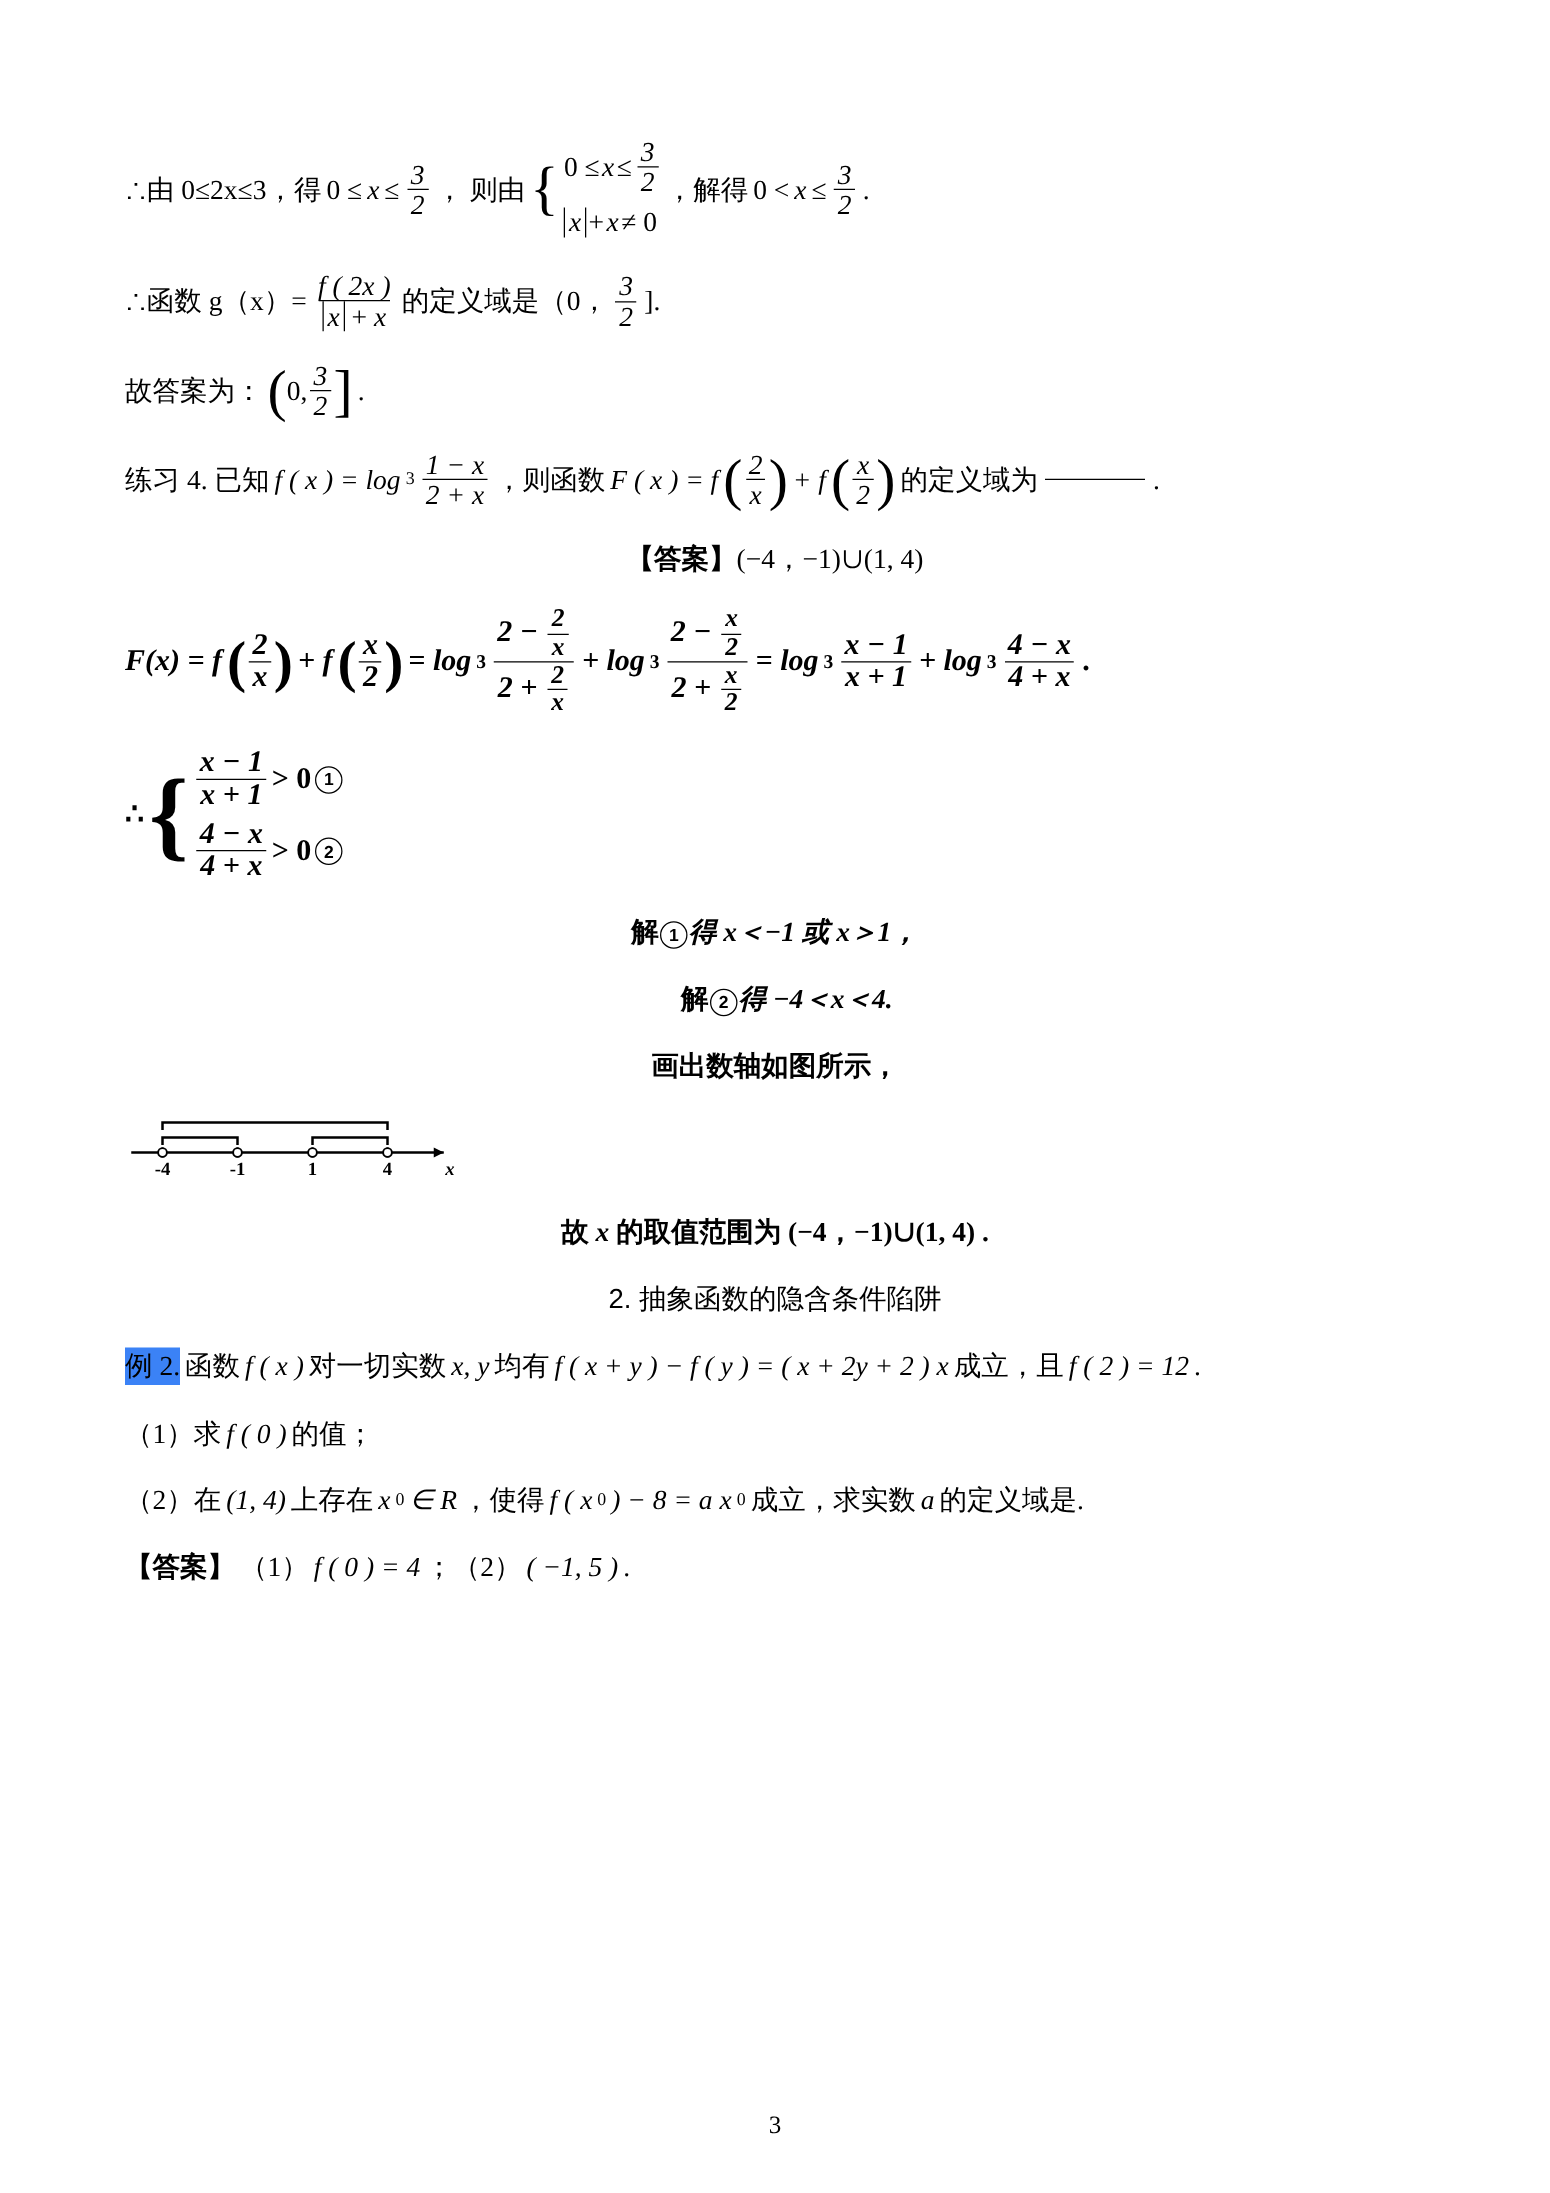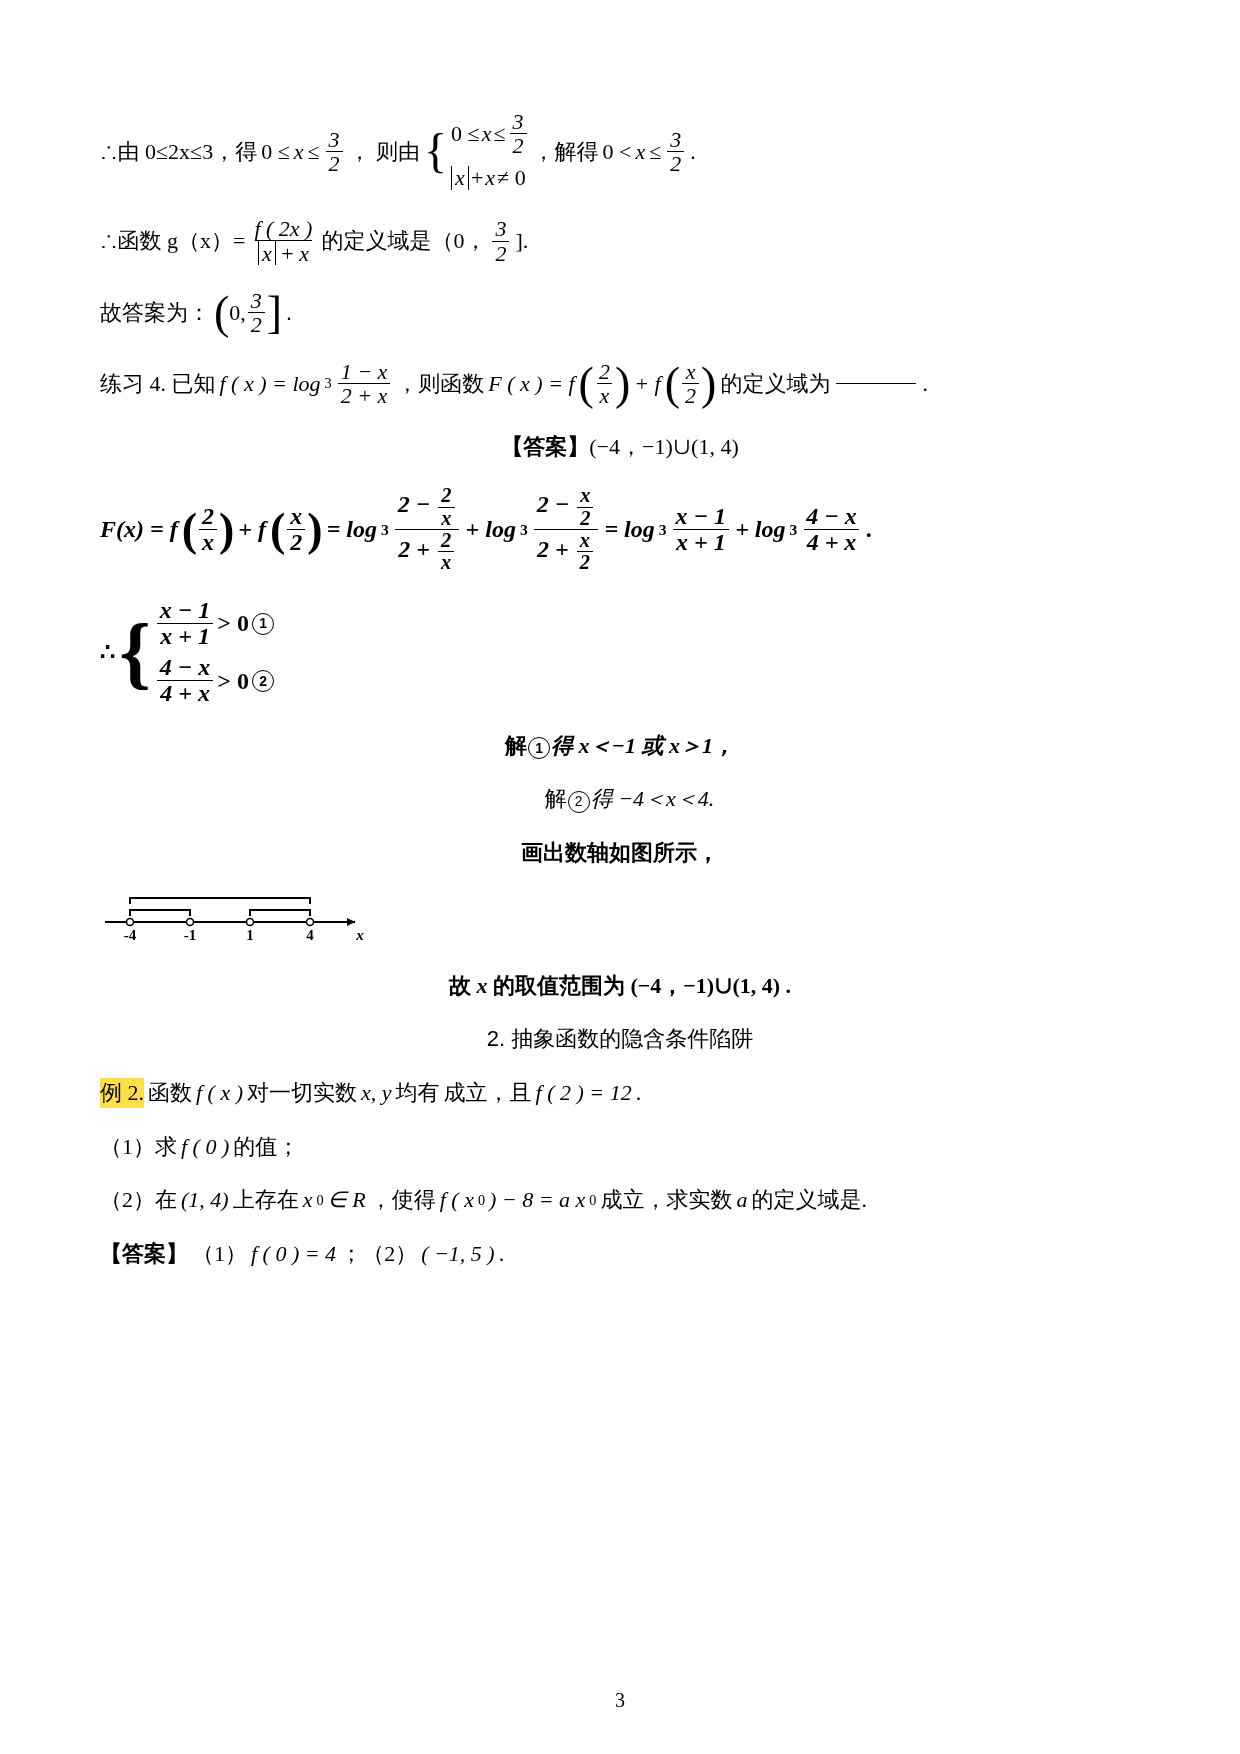--- a/index.html
+++ b/index.html
@@ -21,21 +21,21 @@
   }
   .para {
     margin: 0 0 24px 0;
     display: flex;
     align-items: center;
     flex-wrap: wrap;
     gap: 4px;
   }
   .block { margin: 0 0 24px 0; text-align: center; }
   .bold { font-weight: 400; font-family: "SimHei", "Heiti SC", sans-serif; }
-  .hl { background: #fde047; }
+  .hl { background: #3b82f6; }
   
   .frac {
     display: inline-flex;
     flex-direction: column;
     align-items: center;
     vertical-align: middle;
     font-style: italic;
     line-height: 1.05;
     margin: 0 2px;
   }
@@ -317,21 +317,21 @@
           <span> &gt; 0</span>
           <span class="circ">2</span>
         </span>
       </span>
     </span>
   </div>
 
   <div class="block" style="font-weight:600;">
     <span>解</span><span class="circ">1</span><span class="ritalic">得 x＜−1 或 x＞1，</span>
   </div>
-  <div class="block" style="font-weight:400;margin-left:19px;">
+  <div class="block" style="font-weight:700;margin-left:19px;">
     <span>解</span><span class="circ">2</span><span class="ritalic">得 −4＜x＜4.</span>
   </div>
   <div class="block" style="font-weight:600;">画出数轴如图所示，</div>
 
   <div class="block">
     <svg class="nline-svg" width="270" height="55" viewBox="0 0 270 55">
 
       <line x1="5" y1="30" x2="255" y2="30" stroke="#000" stroke-width="2"></line>
       <polygon points="255,30 247,26 247,34" fill="#000"></polygon>
 
@@ -369,20 +369,21 @@
 
   <div class="block bold">2. 抽象函数的隐含条件陷阱</div>
 
   <div class="para">
     <span class="hl">例 2.</span>
     <span>函数</span>
     <span class="ritalic">f ( x )</span>
     <span>对一切实数</span>
     <span class="ritalic">x, y</span>
     <span>均有</span>
+    <span class="ritalic">f ( x + y ) − f ( y ) = ( x + 2y + 2 ) x</span>
     <span>成立，且</span>
     <span class="ritalic">f ( 2 ) = 12</span>
     <span>.</span>
   </div>
 
   <div class="para">
     <span>（1）求</span>
     <span class="ritalic">f ( 0 )</span>
     <span>的值；</span>
   </div>

